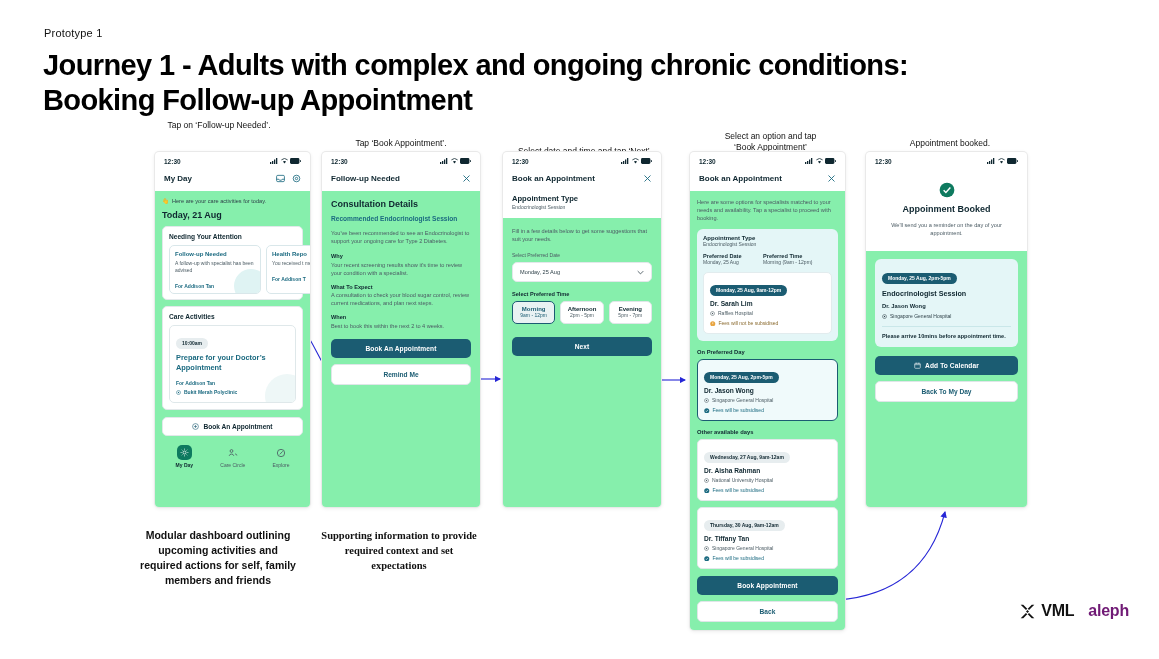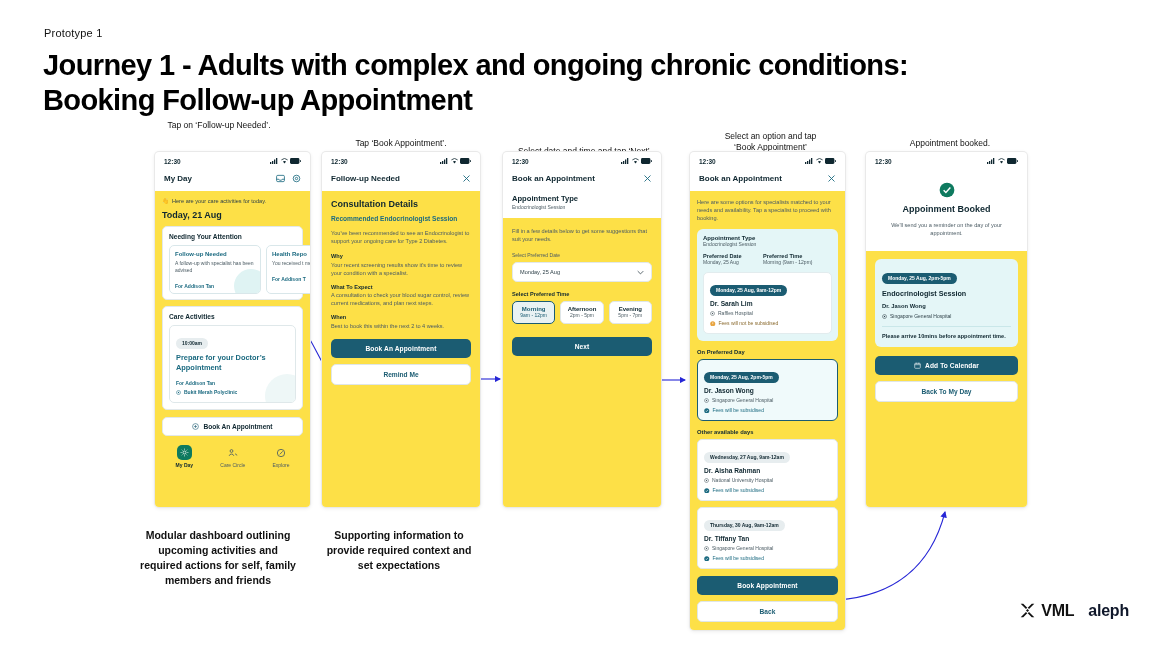--- a/index.html
+++ b/index.html
@@ -41,21 +41,21 @@
   }
   .sb-right { display:flex; align-items:center; gap:2.5px; }
   .sb-ico { display:block; }
 
   .navbar {
     display:flex; align-items:center; justify-content:space-between;
     padding:4px 9px 8px 9px;
   }
   .navtitle { font-size:8px; font-weight:bold; color:#0f2730; }
   .nav-icons { display:flex; align-items:center; gap:7px; }
-  .tealbg { background:#fde047; }
+  .tealbg { background:#86efac; }
 
   
   .muted { color:#4b5b63; }
   .tiny  { font-size:5.6px; line-height:8px; }
   .xtiny { font-size:5px; line-height:7px; }
   .sec-h { font-size:6.6px; font-weight:bold; color:#0f2730; }
 
   .card {
     background:#fff; border:1px solid #e2e8ea; border-radius:5px;
   }
@@ -87,21 +87,21 @@
 
   
   .bot-cap {
     position:absolute; text-align:center; font-weight:bold;
     font-size:10.5px; line-height:15px; color:#111;
   }
 
   
   .logos { position:absolute; right:30px; bottom:18px; display:flex; align-items:center; gap:14px; }
   .logo-text { font-size:16px; font-weight:bold; letter-spacing:-.3px; color:#111; }
-  .logo-aleph { font-size:16px; font-weight:bold; color:#0f172a; letter-spacing:-.2px; }
+  .logo-aleph { font-size:16px; font-weight:bold; color:#701a75; letter-spacing:-.2px; }
 </style>
 </head>
 <body>
 
 <div class="page">
 
   <div class="proto-label">Prototype 1</div>
   <div class="deck-title">
     <div>Journey 1 - Adults with complex and ongoing chronic conditions:</div>
     <div>Booking Follow-up Appointment</div>
@@ -537,24 +537,24 @@
             <rect x="1.2" y="2.2" width="9.6" height="8.6" rx="1.4" fill="none" stroke="#fff" stroke-width="1"></rect>
             <path d="M1.2 4.6 H10.8 M3.8 1.2 V3.2 M8.2 1.2 V3.2" stroke="#fff" stroke-width="1"></path>
           </svg>
         <span>Add To Calendar</span>
       </div>
       <div class="btn-secondary">Back To My Day</div>
     </div>
   </div>
 
   <div class="bot-cap" style="left:138px;top:528px;width:160px;">Modular dashboard outlining upcoming activities and required actions for  self, family members and friends</div>
-  <div class="bot-cap" style="left:318px;top:528px;width:162px;">Supporting information to provide required context and set expectations</div>
+  <div class="bot-cap" style="left:318px;top:528px;width:162px;font-family:Liberation Serif, serif;">Supporting information to provide required context and set expectations</div>
 
   <div class="logos">
-    <div style="display:flex;align-items:flex-start;gap:5px;">
+    <div style="display:flex;align-items:center;gap:5px;">
       <svg width="17" height="17" viewBox="0 0 20 20">
         <path d="M2 2 L10 10 L2 18 L5 18 L10 13 L15 18 L18 18 L10 10 L18 2 L15 2 L10 7 L5 2 Z" fill="#111"></path>
         <path d="M6.4 10 L10 6.4 L13.6 10 L10 13.6 Z" fill="#fff"></path>
         <path d="M8.2 10 L10 8.2 L11.8 10 L10 11.8 Z" fill="#111"></path>
       </svg>
       <span class="logo-text">VML</span>
     </div>
     <span class="logo-aleph">aleph</span>
   </div>
 

